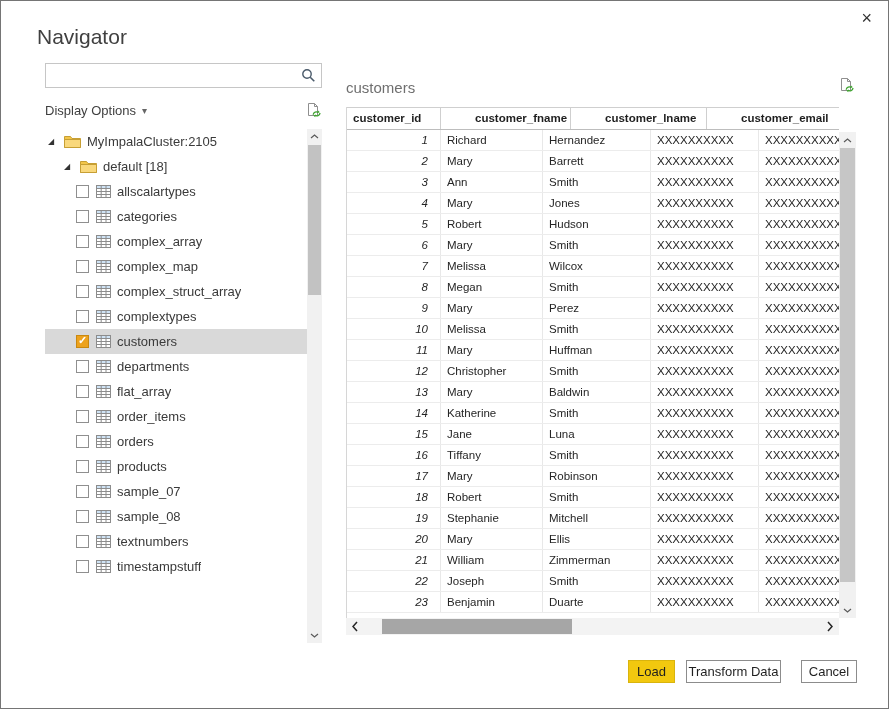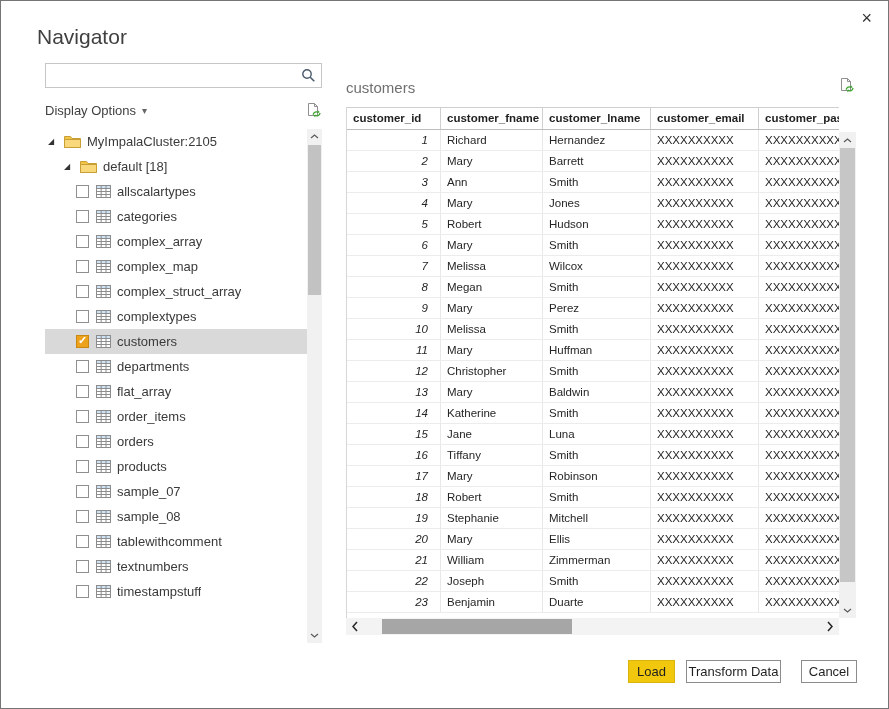--- a/index.html
+++ b/index.html
@@ -65,21 +65,21 @@
 
   
   .preview-title { position:absolute; left:345px; top:78px; font-size:15px; color:#6f6f6f; }
   .preview-refresh { position:absolute; right:33px; top:76px; margin-left:0; }
 
   .table-area { position:absolute; left:345px; top:106px; width:510px; height:528px; }
   .grid {
     position:absolute; left:0; top:0; right:17px; bottom:17px; overflow:hidden;
     border-left:1px solid #d6d6d6;
   }
-  .thead { display:flex; height:23px; border-top:1px solid #cfcfcf; border-bottom:1px solid #bdbdbd; background:#fff; }
+  .thead { display:flex; height:23px; border-top:1px solid #cfcfcf; border-bottom:1px solid #bdbdbd; background:#fff;gap:28px; }
   .th {
     flex:none; font-weight:bold; font-size:11.5px; line-height:21px; padding:0 6px;
     border-right:1px solid #cfcfcf; white-space:nowrap; overflow:hidden; color:#1f1f1f; cursor:pointer;
   }
   .tr { display:flex; height:21px; border-bottom:1px solid #ececec; }
   .td {
     flex:none; font-size:11.5px; line-height:20px; padding:0 6px;
     border-right:1px solid #e8e8e8; white-space:nowrap; overflow:hidden; color:#262626;
   }
   .th:nth-child(1), .td:nth-child(1) { width:94px; }
@@ -370,34 +370,20 @@
     <span class="tbl-icon">
       <svg width="15" height="13" viewBox="0 0 15 13">
         <rect x="0.5" y="0.5" width="14" height="12" fill="#fff" stroke="#8c8c8c"></rect>
         <rect x="0.5" y="0.5" width="14" height="3" fill="#cfe3f5" stroke="#8c8c8c"></rect>
         <line x1="5.2" y1="0.5" x2="5.2" y2="12.5" stroke="#8c8c8c"></line>
         <line x1="10" y1="0.5" x2="10" y2="12.5" stroke="#8c8c8c"></line>
         <line x1="0.5" y1="6.5" x2="14.5" y2="6.5" stroke="#8c8c8c"></line>
         <line x1="0.5" y1="9.5" x2="14.5" y2="9.5" stroke="#8c8c8c"></line>
       </svg>
     </span>
-    <span class="lbl">tablewithcomment</span>
-  </div>
-            <div class="tree-row item">
-    <span class="checkbox"></span>
-    <span class="tbl-icon">
-      <svg width="15" height="13" viewBox="0 0 15 13">
-        <rect x="0.5" y="0.5" width="14" height="12" fill="#fff" stroke="#8c8c8c"></rect>
-        <rect x="0.5" y="0.5" width="14" height="3" fill="#cfe3f5" stroke="#8c8c8c"></rect>
-        <line x1="5.2" y1="0.5" x2="5.2" y2="12.5" stroke="#8c8c8c"></line>
-        <line x1="10" y1="0.5" x2="10" y2="12.5" stroke="#8c8c8c"></line>
-        <line x1="0.5" y1="6.5" x2="14.5" y2="6.5" stroke="#8c8c8c"></line>
-        <line x1="0.5" y1="9.5" x2="14.5" y2="9.5" stroke="#8c8c8c"></line>
-      </svg>
-    </span>
     <span class="lbl">textnumbers</span>
   </div>
             <div class="tree-row item">
     <span class="checkbox"></span>
     <span class="tbl-icon">
       <svg width="15" height="13" viewBox="0 0 15 13">
         <rect x="0.5" y="0.5" width="14" height="12" fill="#fff" stroke="#8c8c8c"></rect>
         <rect x="0.5" y="0.5" width="14" height="3" fill="#cfe3f5" stroke="#8c8c8c"></rect>
         <line x1="5.2" y1="0.5" x2="5.2" y2="12.5" stroke="#8c8c8c"></line>
         <line x1="10" y1="0.5" x2="10" y2="12.5" stroke="#8c8c8c"></line>

